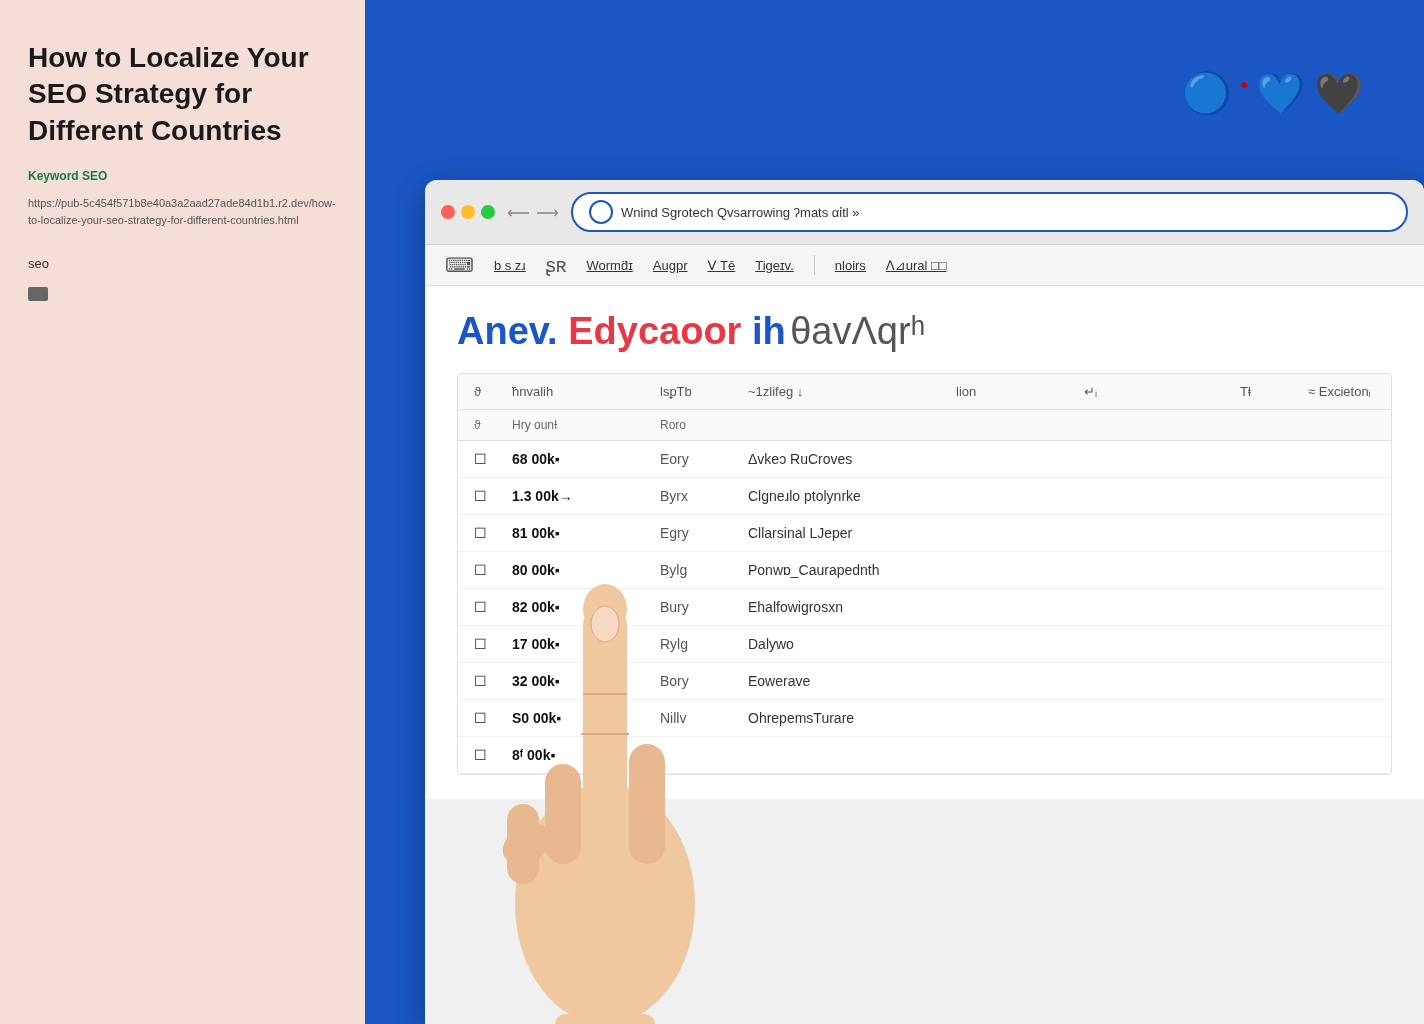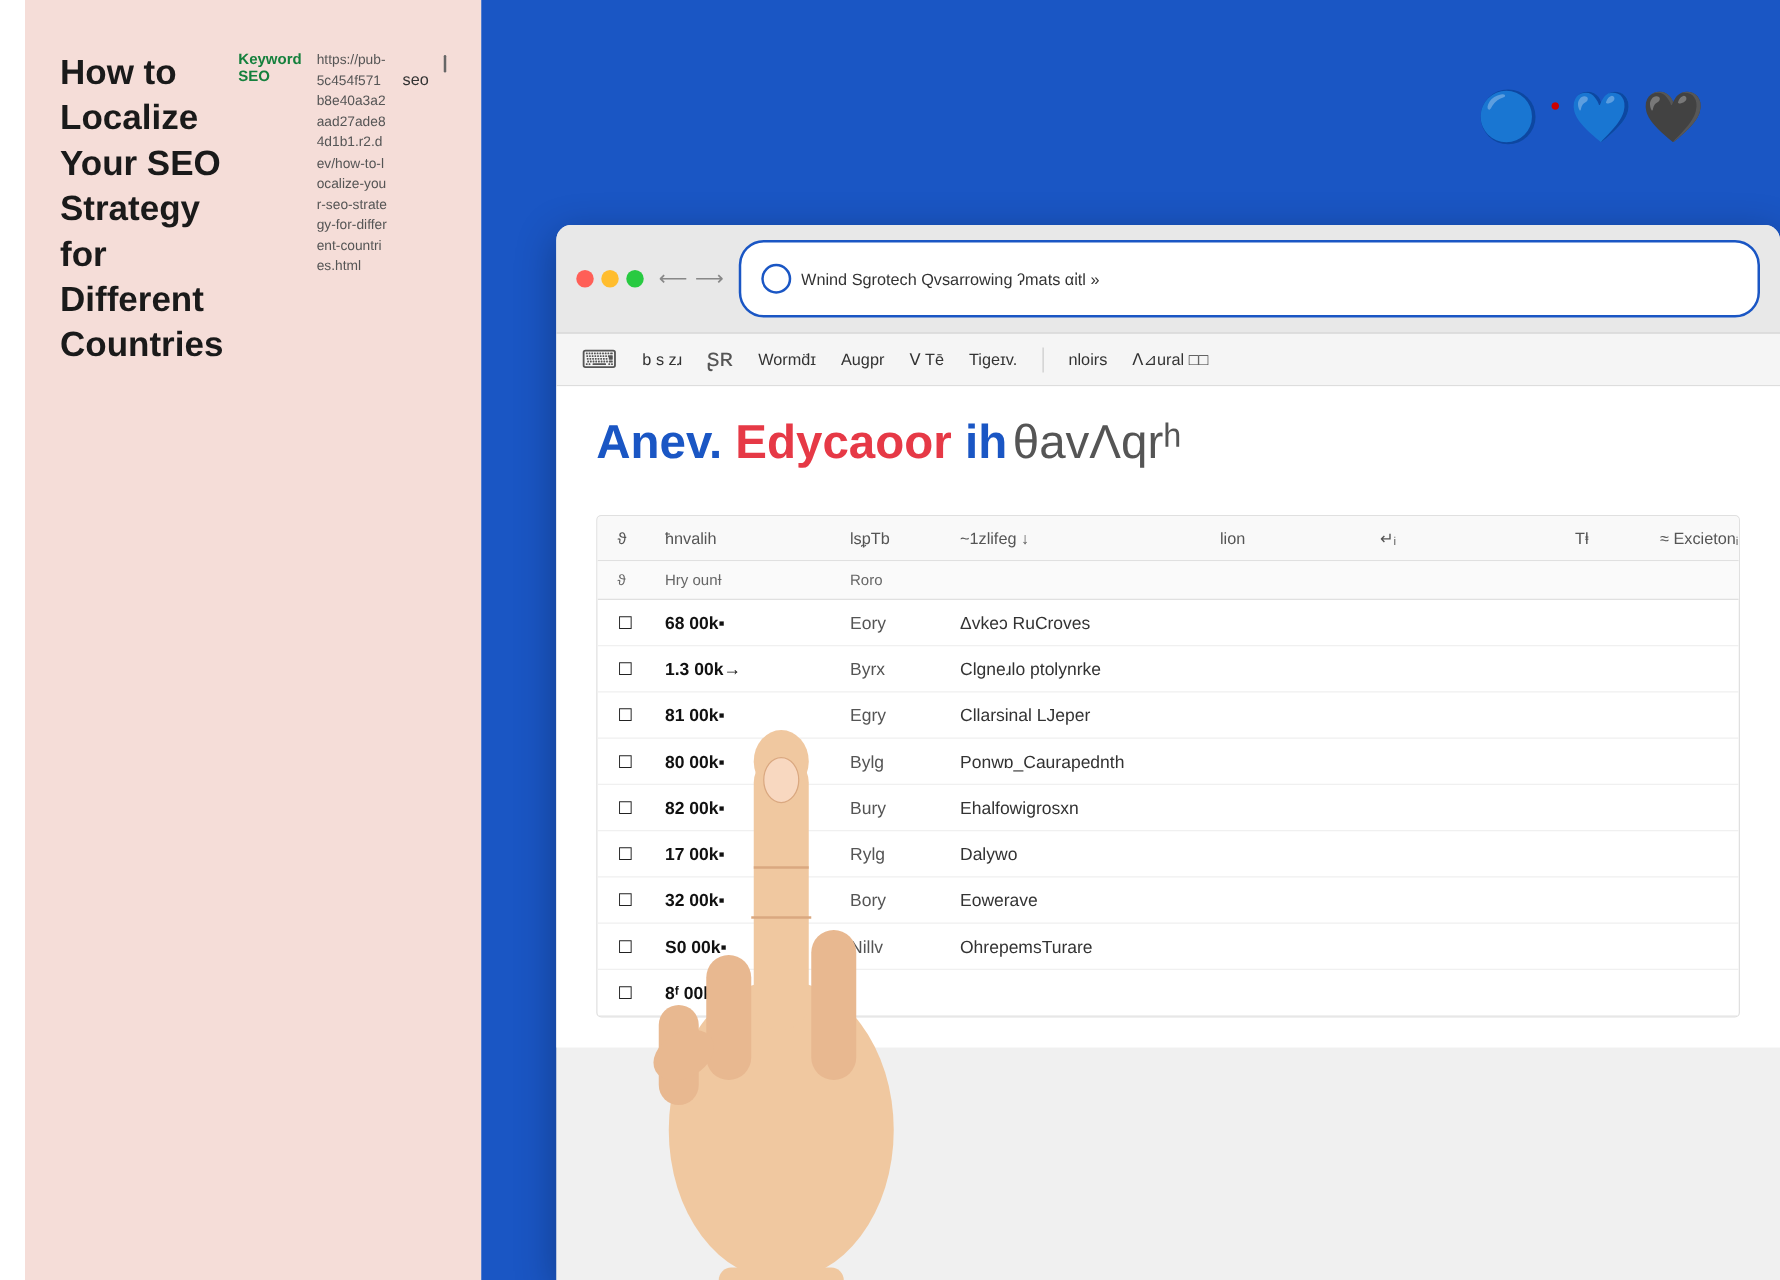--- a/index.html
+++ b/index.html
@@ -13,23 +13,22 @@
     }
 
     
     .sidebar {
       width: 365px;
       min-width: 365px;
       background: #f5ddd8;
       height: 1024px;
       padding: 40px 28px;
       display: flex;
-      flex-direction: row;
+      flex-direction: column;
       gap: 12px;
-      margin-left: 20px;
     }
 
     .sidebar-title {
       font-size: 28px;
       font-weight: 700;
       color: #1a1a1a;
       line-height: 1.3;
       margin-bottom: 8px;
     }
 
@@ -129,21 +128,21 @@
       display: flex;
       gap: 6px;
       font-size: 14px;
       color: #888;
     }
 
     .address-bar {
       flex: 1;
       background: white;
       border-radius: 20px;
-      padding: 17px 16px;
+      padding: 6px 16px;
       display: flex;
       align-items: center;
       gap: 8px;
       border: 2px solid #1a56c4;
     }
 
     .address-circle {
       width: 24px;
       height: 24px;
       border-radius: 50%;
@@ -174,20 +173,21 @@
 
     .toolbar-icon {
       font-size: 20px;
       color: #555;
     }
 
     .toolbar-item {
       font-size: 13px;
       color: #333;
       white-space: nowrap;
+      text-decoration: underline;
     }
 
     .toolbar-divider {
       width: 1px;
       height: 20px;
       background: #ccc;
     }
 
     
     .browser-content {
@@ -304,21 +304,21 @@
       <span class="toolbar-item">Augpr</span>
       <span class="toolbar-item">ꓦ Tē</span>
       <span class="toolbar-item">Tigeɪv.</span>
       <div class="toolbar-divider"></div>
       <span class="toolbar-item">nloirs</span>
       <span class="toolbar-item">ᐱ⊿ural □□</span>
     </div>
 
     <div class="browser-content">
 
-      <div style="margin-bottom: 36px;">
+      <div style="margin-bottom: 20px;">
         <span style="font-size: 38px; font-weight: 700; color: #1a56c4;">Anev. <span style="color:#e63946;">Edycaoor</span> </span>
         <span style="font-size: 38px; font-weight: 700; color: #1a56c4;">ih</span>
         <span style="font-size: 38px; font-weight: 400; color: #555;">  θavΛqrʰ</span>
       </div>
 
       <div class="data-section">
 
         <div class="data-header">
           <span>ϑ</span>
           <span>ħnvalih</span>

